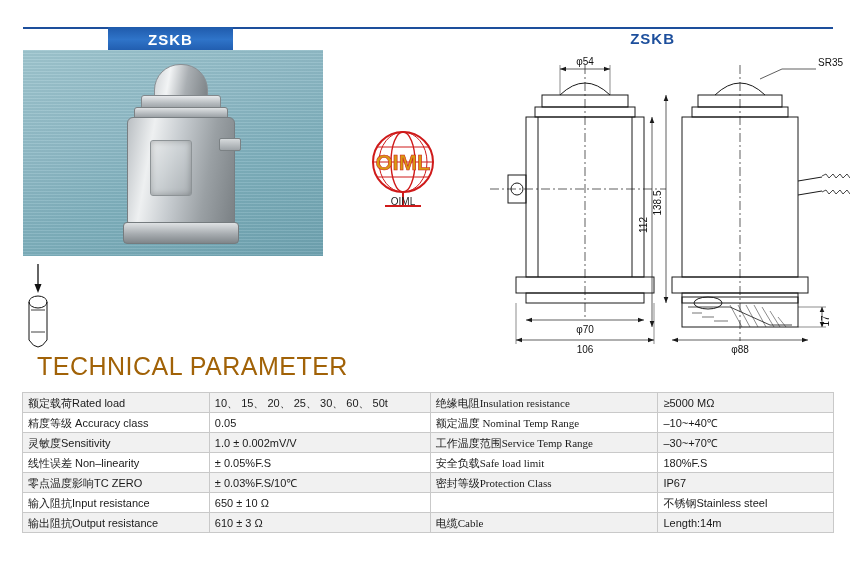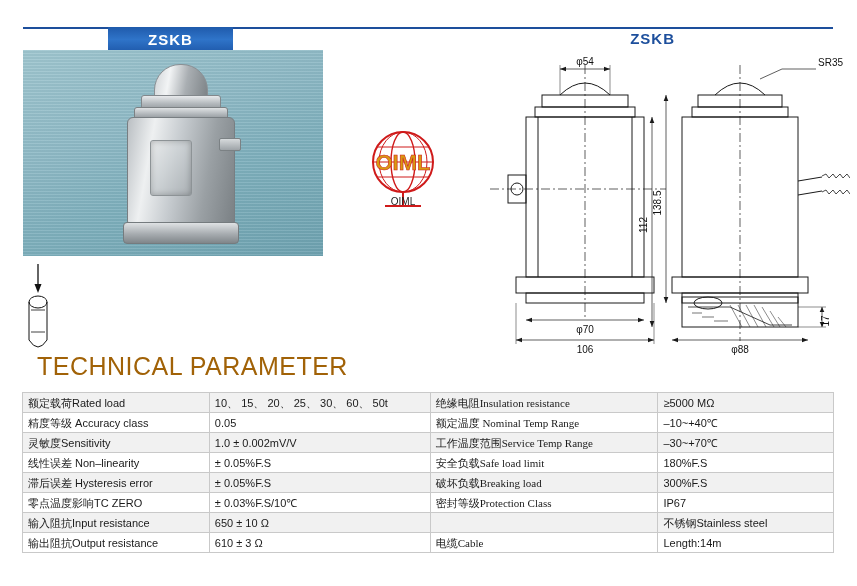--- a/index.html
+++ b/index.html
@@ -387,26 +387,20 @@
         <td class="c3">工作温度范围Service Temp Range</td>
         <td class="c4">–30~+70℃</td>
       </tr>
       <tr>
         <td class="c1">线性误差 Non–linearity</td>
         <td class="c2">± 0.05%F.S</td>
         <td class="c3">安全负载Safe load limit</td>
         <td class="c4">180%F.S</td>
       </tr>
       <tr>
-        <td class="c1">滞后误差 Hysteresis error</td>
-        <td class="c2">± 0.05%F.S</td>
-        <td class="c3">破坏负载Breaking load</td>
-        <td class="c4">300%F.S</td>
-      </tr>
-      <tr>
         <td class="c1">零点温度影响TC ZERO</td>
         <td class="c2">± 0.03%F.S/10℃</td>
         <td class="c3">密封等级Protection Class</td>
         <td class="c4">IP67</td>
       </tr>
       <tr>
         <td class="c1">输入阻抗Input resistance</td>
         <td class="c2">650 ± 10 Ω</td>
         <td class="c3"></td>
         <td class="c4">不锈钢Stainless steel</td>

